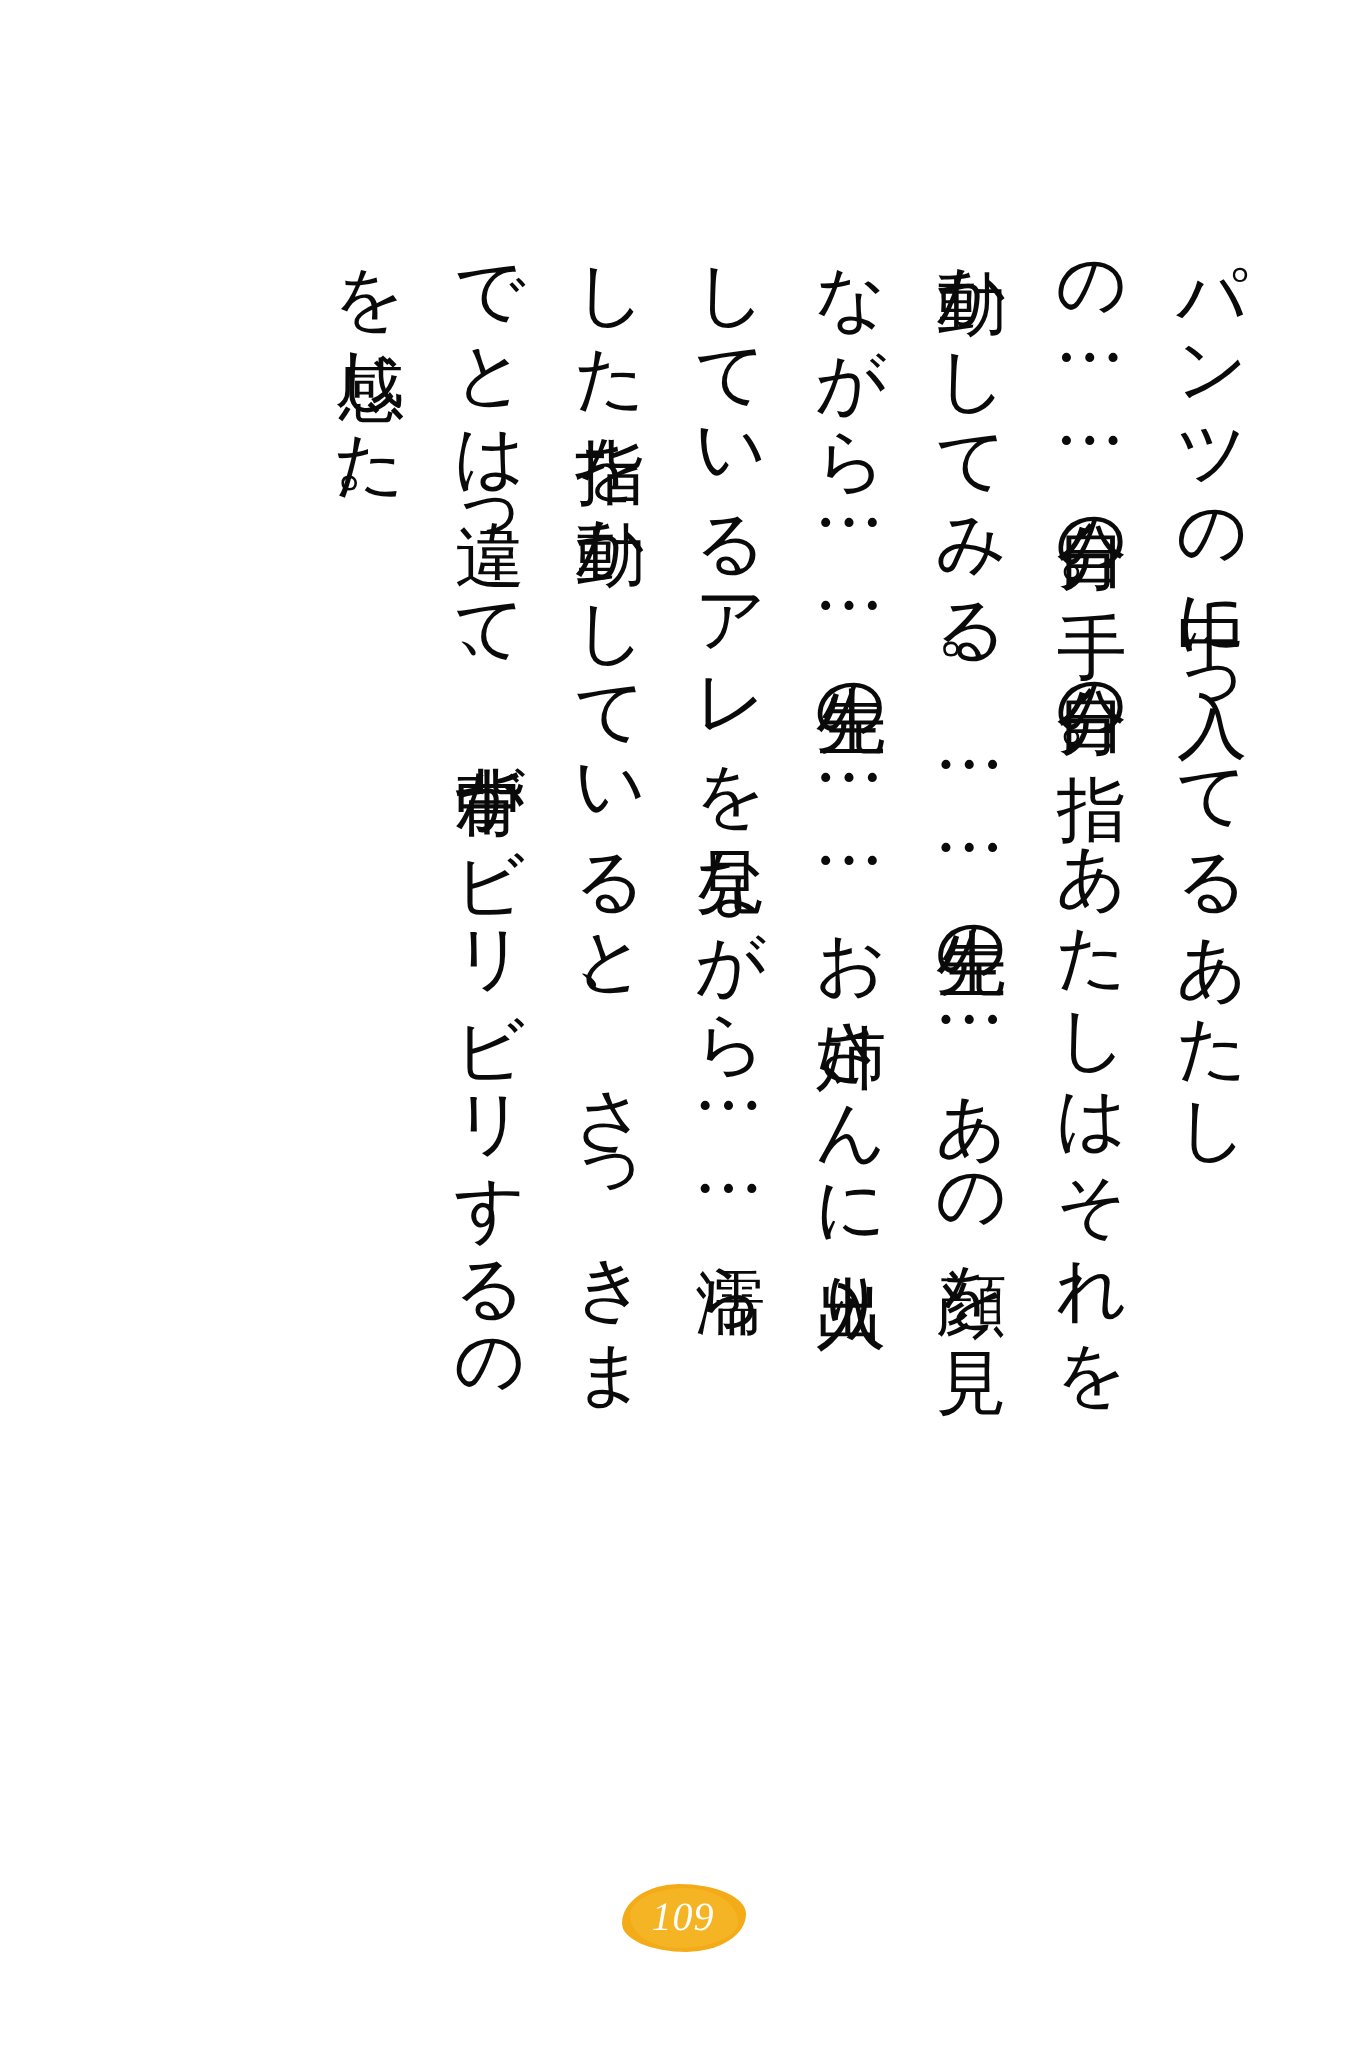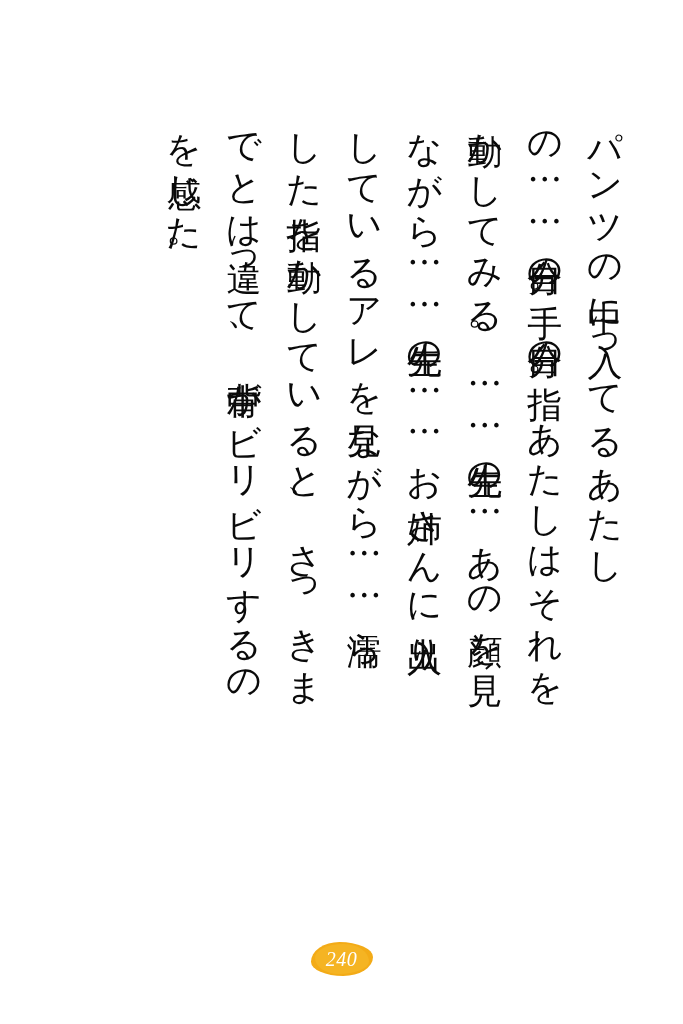--- a/index.html
+++ b/index.html
@@ -94,17 +94,17 @@
 
 <div id="page">
 
   <div id="text-block">
     <p>パンツの中に入ってるあたしの……自分の手。自分の指。あたしはそれを動かしてみる。……先生の…あの顔を見ながら……先生の……お姉さんに出入りしているアレを見ながら……濡らした指を動かしていると、さっきまでとは違って、背中がビリビリするのを感じた。</p>
   </div>
 
   <div id="page-number-wrap">
     <div id="page-number-blob">
       <span class="blob-shape"></span>
-      <span id="page-number">240</span>
+      <span id="page-number">109</span>
     </div>
   </div>
 
 </div>
 
 </body></html>

